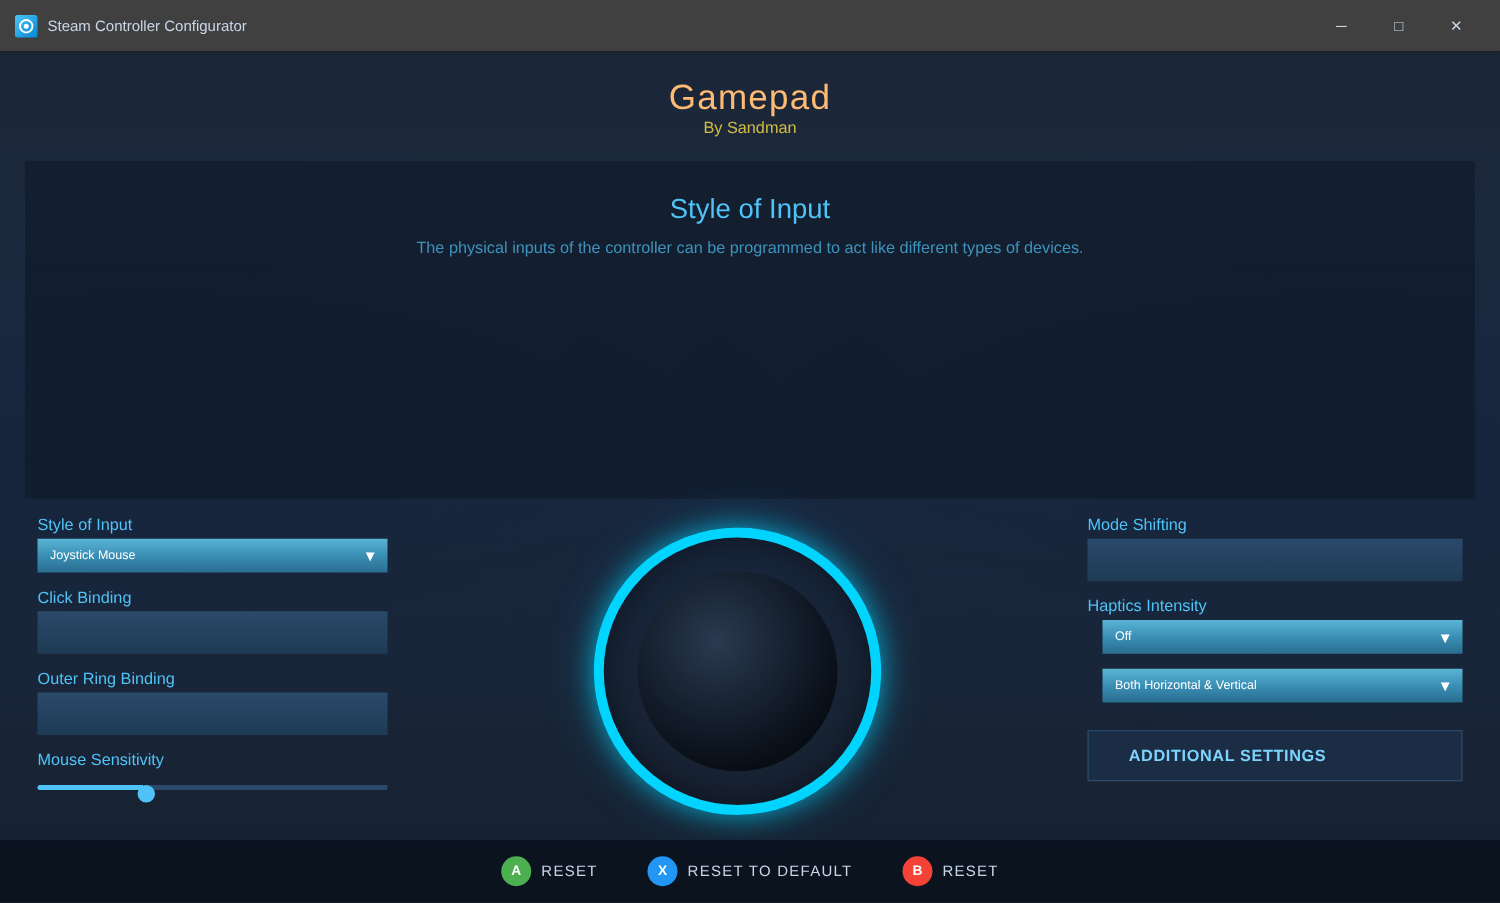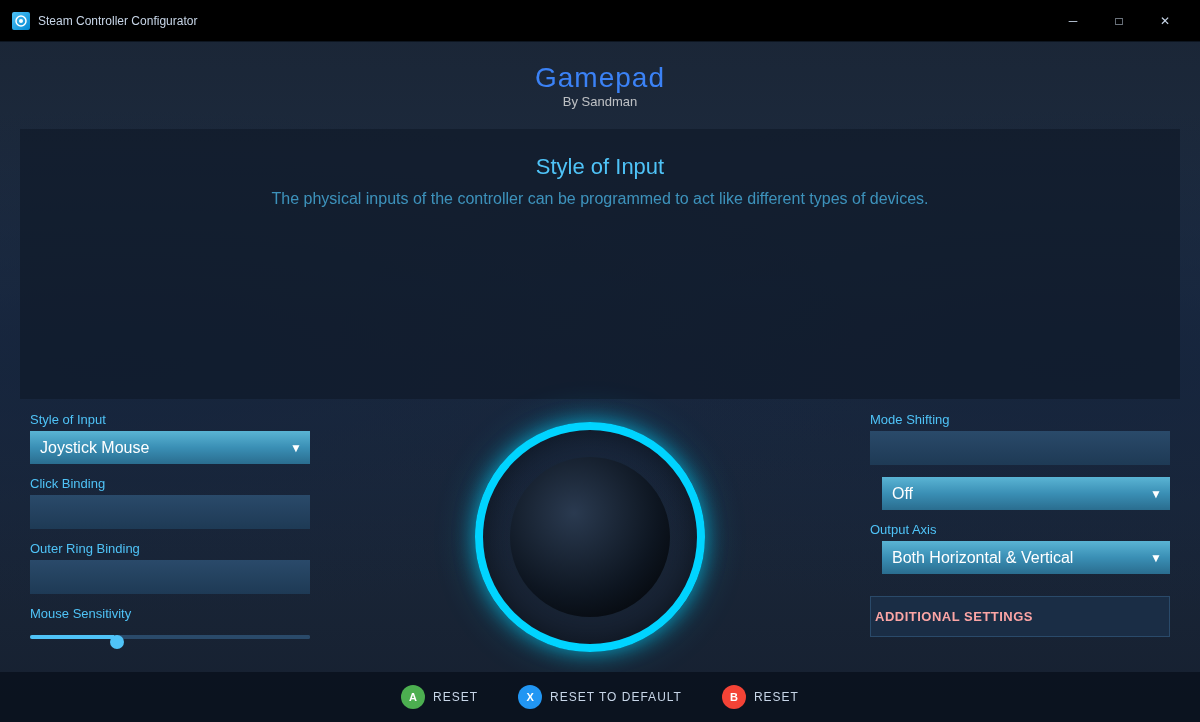--- a/index.html
+++ b/index.html
@@ -24,21 +24,21 @@
       z-index: 0;
     }
 
     
     .titlebar {
       position: absolute;
       top: 0;
       left: 0;
       right: 0;
       height: 42px;
-      background: #000000;
+      background: #404040;
       display: flex;
       align-items: center;
       padding: 0 12px;
       z-index: 10;
       border-bottom: 1px solid #0d1520;
     }
 
     .titlebar-icon {
       width: 18px;
       height: 18px;
@@ -85,28 +85,28 @@
     }
 
     
     .header-section {
       text-align: center;
       padding-top: 20px;
       padding-bottom: 10px;
     }
 
     .gamepad-title {
-      color: #3b82f6;
+      color: #fdba74;
       font-size: 28px;
       font-weight: 300;
       letter-spacing: 1px;
     }
 
     .gamepad-subtitle {
-      color: #e5e5e5;
+      color: #fde047;
       font-size: 13px;
       opacity: 0.8;
     }
 
     
     .inner-panel {
       margin: 10px 20px 0 20px;
       background: rgba(15, 25, 42, 0.7);
       padding: 25px 20px 20px;
       min-height: 270px;
@@ -115,21 +115,21 @@
     .style-of-input-title {
       color: #4fc3f7;
       font-size: 22px;
       text-align: center;
       font-weight: 300;
       margin-bottom: 10px;
     }
 
     .style-of-input-desc {
       color: #4fc3f7;
-      font-size: 16px;
+      font-size: 13px;
       text-align: center;
       opacity: 0.7;
     }
 
     
     .controls-section {
       position: absolute;
       bottom: 50px;
       left: 0;
       right: 0;
@@ -156,21 +156,21 @@
     .dropdown-wrapper {
       position: relative;
     }
 
     .dropdown {
       width: 100%;
       background: linear-gradient(180deg, #5ab4d4 0%, #3a8fb5 50%, #2a6d8f 100%);
       color: #fff;
       border: none;
       padding: 8px 32px 8px 10px;
-      font-size: 16px;
+      font-size: 10px;
       cursor: pointer;
       appearance: none;
       -webkit-appearance: none;
     }
 
     .dropdown-arrow {
       position: absolute;
       right: 8px;
       top: 50%;
       transform: translateY(-50%);
@@ -215,22 +215,22 @@
     .right-controls {
       flex: 0 0 300px;
       display: flex;
       flex-direction: column;
       gap: 12px;
     }
 
     .additional-settings-btn {
       background: #1a2d45;
       border: 1px solid #2a4a6a;
-      color: #fca5a5;
-      padding: 12px 4px;
+      color: #7dd3fc;
+      padding: 12px 32px;
       font-size: 13px;
       font-weight: bold;
       letter-spacing: 0.5px;
       cursor: pointer;
       text-align: left;
       width: 100%;
       margin-top: 10px;
     }
 
     
@@ -410,33 +410,33 @@
     </div>
 
     <div class="right-controls">
 
       <div>
         <div class="control-label">Mode Shifting</div>
         <div class="empty-field"></div>
       </div>
 
       <div>
+        <div class="control-label">Haptics Intensity</div>
         <div class="right-dropdown-wrapper">
           <select class="dropdown">
             <option>Off</option>
             <option>Low</option>
             <option>Medium</option>
             <option>High</option>
           </select>
           <span class="right-dropdown-arrow">▼</span>
         </div>
       </div>
 
       <div>
-        <div class="control-label">Output Axis</div>
         <div class="right-dropdown-wrapper">
           <select class="dropdown">
             <option>Both Horizontal &amp; Vertical</option>
             <option>Horizontal Only</option>
             <option>Vertical Only</option>
           </select>
           <span class="right-dropdown-arrow">▼</span>
         </div>
       </div>
 

